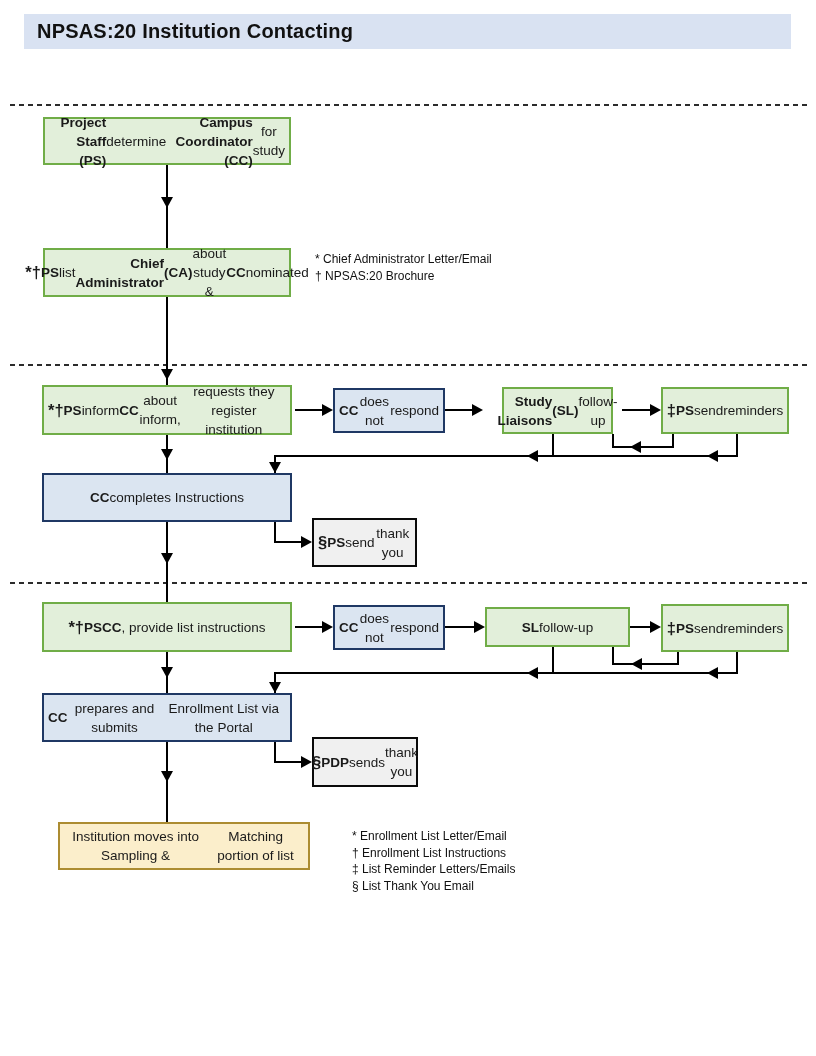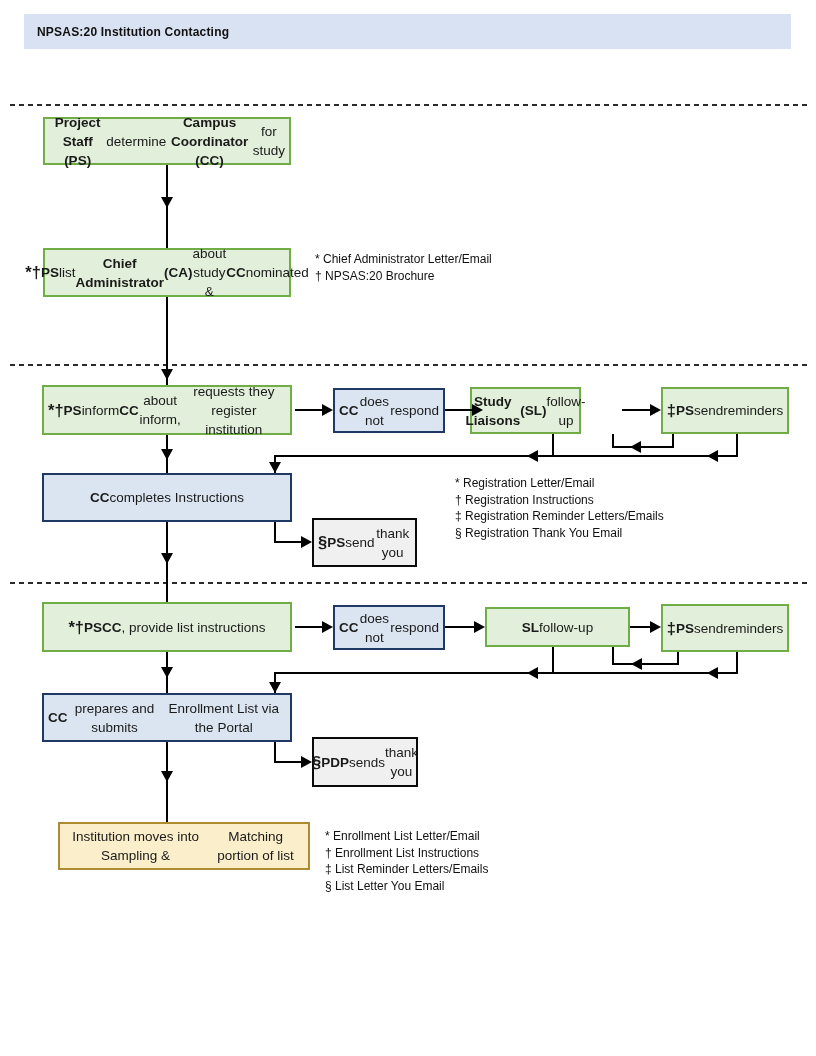--- a/index.html
+++ b/index.html
@@ -1,31 +1,31 @@
 <!DOCTYPE html>
 <html style="--header-fill: #d9e2f2; --green-fill: #e2efda; --green-border: #70ad47; --blue-fill: #dbe5f1; --blue-border: #1f3864; --gray-fill: #f0f0f0; --gray-border: #0a0a0a; --gold-fill: #fbeecb; --gold-border: #ac8c31;"><head>
 <meta charset="utf-8">
 <style>
   html,body{margin:0;padding:0;background:#fff;}
   .page{position:relative;width:816px;height:1056px;background:#fff;overflow:hidden;
         font-family:"Liberation Sans",sans-serif;color:#1a1a1a;}
   .titlebar{position:absolute;left:24px;top:14px;width:767px;height:35px;
             background:var(--header-fill,#d9e2f2);display:flex;align-items:center;
             padding-left:13px;box-sizing:border-box;}
-  .titlebar h1{margin:0;font-size:12px;font-weight:bold;color:#111;letter-spacing:.2px;}
+  .titlebar h1{margin:0;font-size:20px;font-weight:bold;color:#111;letter-spacing:.2px;}
   .dash{position:absolute;left:10px;width:797px;height:2px;
         background:repeating-linear-gradient(90deg,#2b2b2b 0 5px,transparent 5px 9px);}
   .box{position:absolute;display:flex;align-items:center;justify-content:center;
        text-align:center;font-size:13.5px;line-height:19px;padding:2px 4px;
        box-sizing:border-box;}
   .green{background:var(--green-fill,#e2efda);border:2px solid var(--green-border,#70ad47);}
   .blue{background:var(--blue-fill,#dbe5f1);border:2px solid var(--blue-border,#1f3864);}
   .gray{background:var(--gray-fill,#f0f0f0);border:2px solid var(--gray-border,#0a0a0a);}
   .gold{background:var(--gold-fill,#fbeecb);border:2px solid var(--gold-border,#ac8c31);margin-left:16px;}
-  .b{font-weight:bold;}
+  .b{font-weight:bold;text-align:right;}
   .sym{font-weight:bold;font-size:16.5px;line-height:1;}
   .fn{position:absolute;font-size:12px;line-height:16.5px;color:#111;text-align:left;}
   i{display:block;}
   .vl{position:absolute;width:2px;background:#000;}
   .hl{position:absolute;height:2px;background:#000;}
   .ad{position:absolute;width:0;height:0;border-left:6px solid transparent;
       border-right:6px solid transparent;border-top:11px solid #000;}
   .al{position:absolute;width:0;height:0;border-top:6px solid transparent;
       border-bottom:6px solid transparent;border-right:11px solid #000;}
   .ar{position:absolute;width:0;height:0;border-top:6px solid transparent;
@@ -77,21 +77,21 @@
       <span> about  inform,</span>
       <br>
       <span>requests they  register institution</span>
     </div>
   <div class="box blue" style="left:333px;top:388px;width:112px;height:45px">
       <span class="b">CC</span>
       <span> does not</span>
       <br>
       <span>respond</span>
     </div>
-  <div class="box green" style="left:470px;top:387px;width:111px;height:47px">
+  <div class="box green" style="left:502px;top:387px;width:111px;height:47px">
       <span class="b">Study Liaisons</span>
       <br>
       <span class="b">(SL)</span>
       <span> follow-up</span>
     </div>
   <div class="box green" style="left:661px;top:387px;width:128px;height:47px">
       <span class="b sym">‡</span>
       <span>   </span>
       <span class="b">PS</span>
       <span> send</span>
@@ -105,26 +105,20 @@
     </div>
   <div class="box gray" style="left:312px;top:518px;width:105px;height:49px">
       <span class="b sym">§</span>
       <span>   </span>
       <span class="b">PS</span>
       <span> send</span>
       <br>
       <span>thank you</span>
     </div>
 
-  <div class="fn" style="left:455px;top:475px">
-    <div>* Registration Letter/Email</div>
-    <div>† Registration Instructions</div>
-    <div>‡ Registration Reminder Letters/Emails</div>
-    <div>§ Registration Thank You Email</div>
-  </div>
 
   <div class="box green" style="left:42px;top:602px;width:250px;height:50px">
       <span class="b sym">*† </span>
       <span class="b">PS</span>
       <br>
       <span class="b">CC</span>
       <span>, provide list instructions</span>
     </div>
   <div class="box blue" style="left:333px;top:605px;width:112px;height:45px">
       <span class="b">CC</span>
@@ -158,25 +152,25 @@
       <br>
       <span>thank you</span>
     </div>
 
   <div class="box gold" style="left:42px;top:822px;width:252px;height:48px">
       <span>Institution moves into Sampling &amp;</span>
       <br>
       <span>Matching portion of list</span>
     </div>
 
-  <div class="fn" style="left:325px;top:828px">
+  <div class="fn" style="left:352px;top:828px">
     <div>* Enrollment List Letter/Email</div>
     <div>† Enrollment List Instructions</div>
     <div>‡ List Reminder  Letters/Emails</div>
-    <div>§ List Letter You Email</div>
+    <div>§ List Thank You Email</div>
   </div>
 
   <i class="vl" style="left:166px;top:165px;height:83px"></i>
   <i class="ad" style="left:161px;top:197px"></i>
   <i class="vl" style="left:166px;top:297px;height:88px"></i>
   <i class="ad" style="left:161px;top:369px"></i>
   <i class="vl" style="left:166px;top:435px;height:38px"></i>
   <i class="ad" style="left:161px;top:449px"></i>
   <i class="vl" style="left:166px;top:522px;height:80px"></i>
   <i class="ad" style="left:161px;top:553px"></i>

